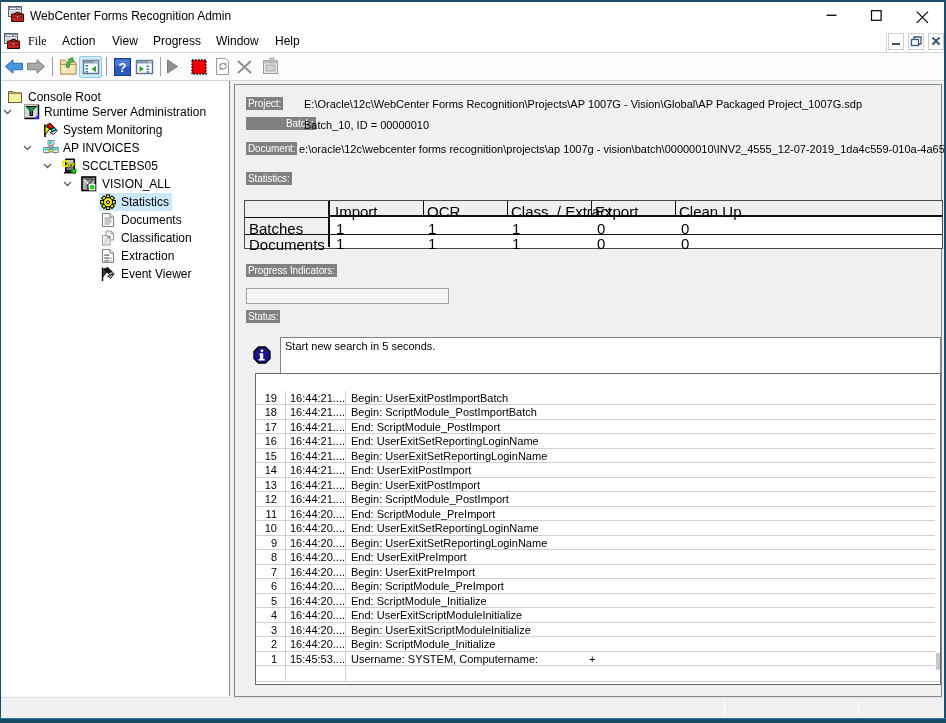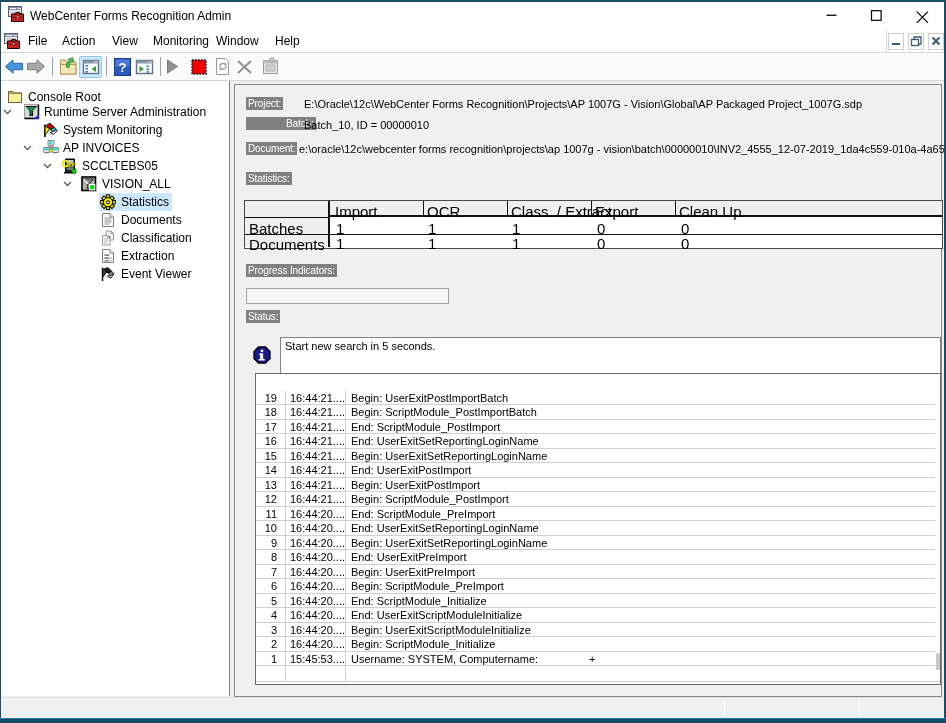--- a/index.html
+++ b/index.html
@@ -97,24 +97,24 @@
 <svg class="abs" style="left:888px; top:33px;" width="56" height="17">
   <rect x="0.5" y="0.5" width="15" height="16" fill="#fff" stroke="#cfcfcf"></rect>
   <rect x="20.5" y="0.5" width="15" height="16" fill="#fff" stroke="#cfcfcf"></rect>
   <rect x="40.5" y="0.5" width="15" height="16" fill="#fff" stroke="#cfcfcf"></rect>
   <rect x="4" y="10" width="8" height="2" fill="#3f5871"></rect>
   <path d="M26 6.5 v-2.5 h7 v7 h-2.5" fill="none" stroke="#3f5871" stroke-width="1.3"></path>
   <rect x="23.5" y="6.5" width="7" height="6" fill="#fff" stroke="#3f5871" stroke-width="1.3"></rect>
   <path d="M44.5 4.5 L51.5 11.5 M51.5 4.5 L44.5 11.5" stroke="#3f5871" stroke-width="2"></path>
 </svg>
 
-<div class="abs menu-item" style="left:28px;">File</div>
+<div class="abs menu-item" style="left:28px;font-family:Liberation Serif, serif;">File</div>
 <div class="abs menu-item" style="left:62px;">Action</div>
 <div class="abs menu-item" style="left:112px;">View</div>
-<div class="abs menu-item" style="left:153px;">Monitoring</div>
+<div class="abs menu-item" style="left:153px;">Progress</div>
 <div class="abs menu-item" style="left:216px;">Window</div>
 <div class="abs menu-item" style="left:275px;">Help</div>
 
 <div class="trow" style="left:0; top:88px; width:228px;">
   <svg class="ticon" style="left:7px;" viewBox="0 0 16 16" width="16" height="16">
     <path d="M1.5 4.5 v-2 h4.5 l1.5 1.5 h7 v2" fill="#f1e68f" stroke="#6e6430"></path>
     <rect x="1.5" y="4.2" width="13" height="9.3" fill="#f7ef9e" stroke="#6e6430"></rect>
   </svg>
   <span style="position:absolute; left:28px;">Console Root</span>
 </div>

